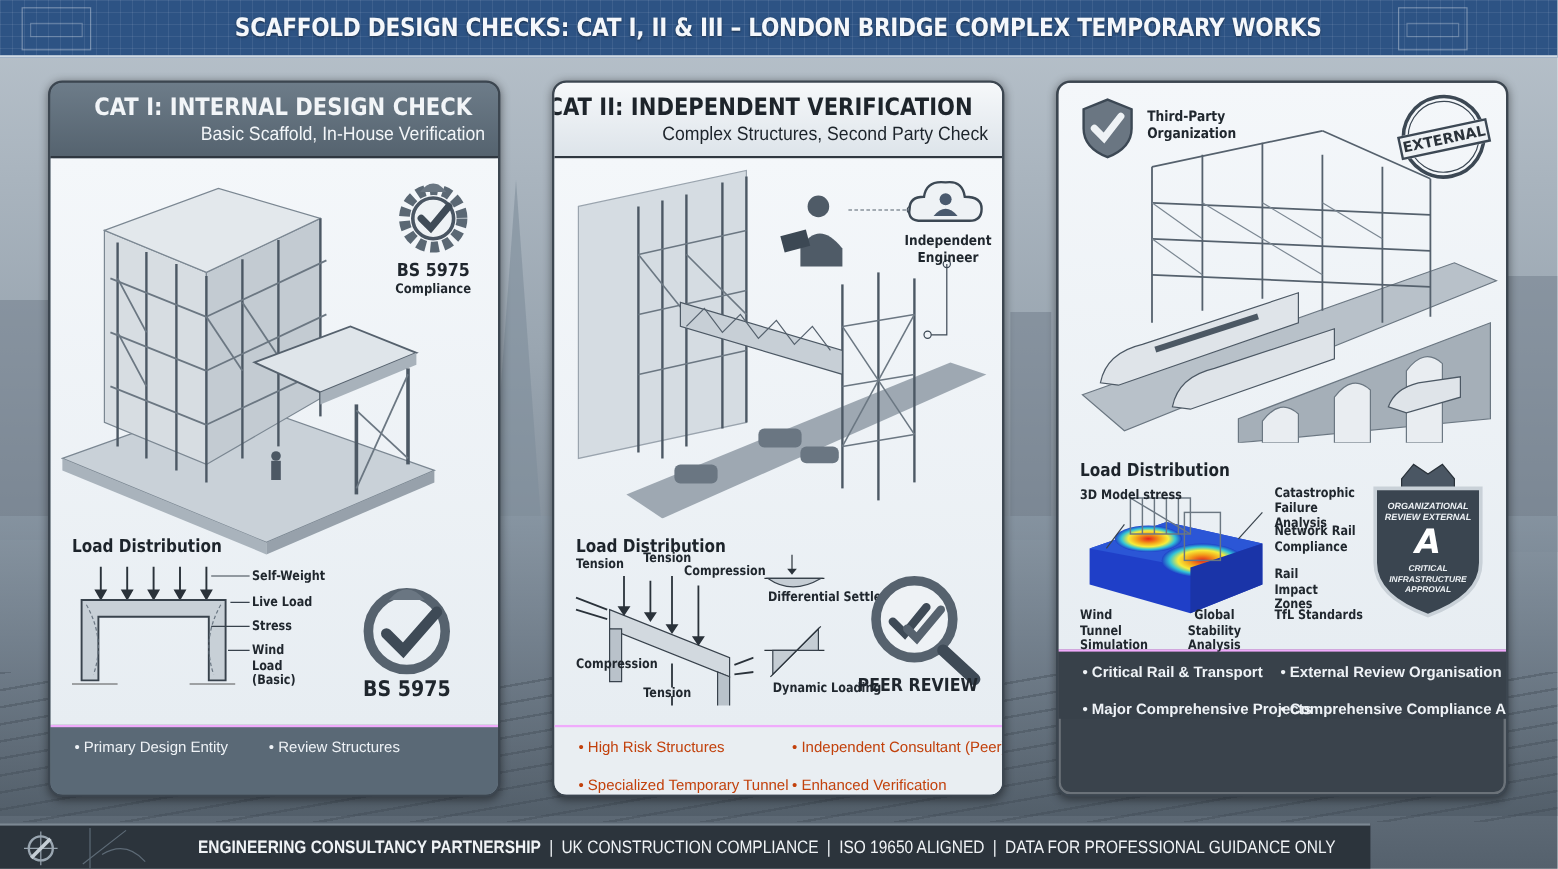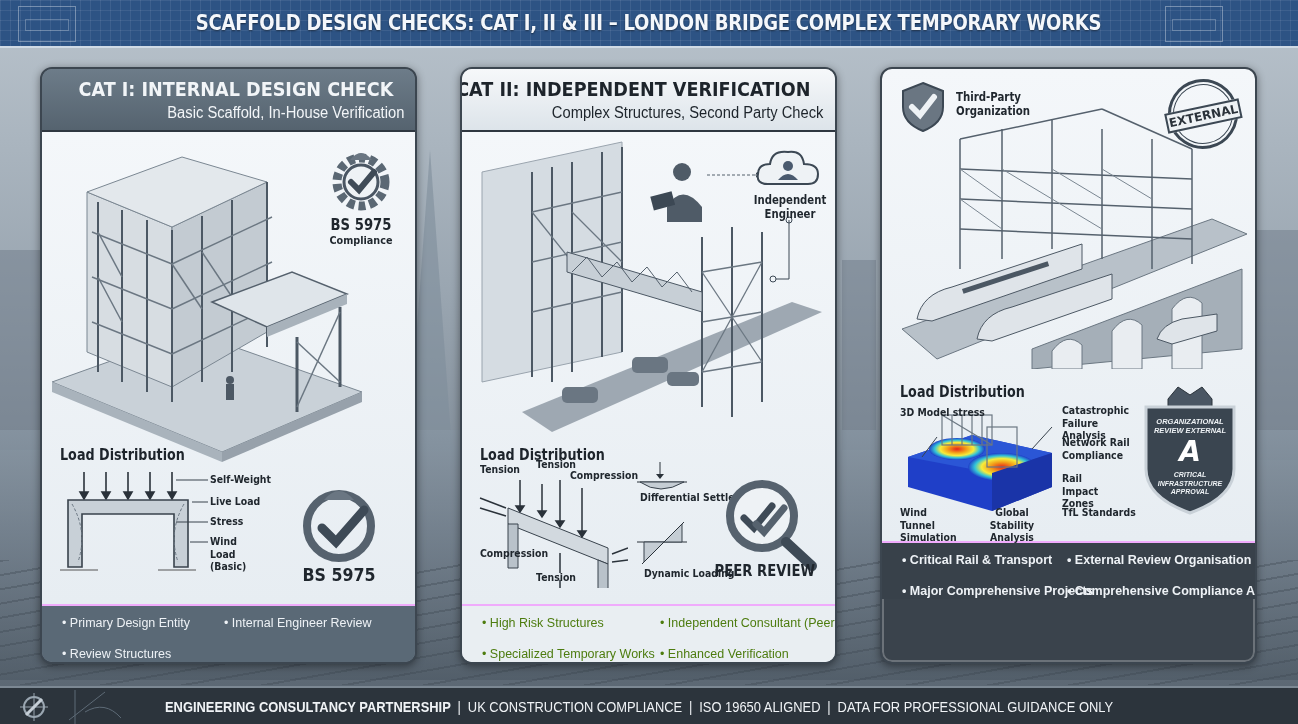--- a/index.html
+++ b/index.html
@@ -50,34 +50,34 @@
   .panel .pf { height: 58px; border-top: 2px solid #f0abfc; padding: 10px 14px 0 20px;
     display: grid; grid-template-columns: 162px 1fr; row-gap: 16px; }
   .panel .pf span { font-size: 12.5px; white-space: nowrap; }
   .panel .pf span::before { content: "• "; }
 
   #p1 { left: 40px; background: #5c6b78; }
   #p1 .ph { background: linear-gradient(180deg, #6d7c89, #55636f); color: #f2f5f8; }
   #p1 .pf { background: #5a6976; color: #eef2f6; }
   #p2 { left: 460px; background: #e5eaef; }
   #p2 .ph { background: linear-gradient(180deg, #f6f8fa, #dde4ea); color: #1d242b; padding-left: 28px; }
-  #p2 .pf { background: #e9eef2; color: #4d7c0f; }
+  #p2 .pf { background: #e9eef2; color: #c2410c; }
   #p3 { left: 880px; background: #3a434c; }
   #p3 .ph { background: linear-gradient(180deg, #4b5660, #353e47); color: #f2f5f8; }
   #p3 .pf { background: #38414a; color: #eef2f6; }
 
   .lbl { position: absolute; font-weight: bold; font-size: 11px; color: #20272e; line-height: 1.15;
     font-family: "DejaVu Sans", sans-serif; transform-origin: left top; transform: scaleX(.85); white-space: nowrap; }
   .ld-title { position: absolute; font-weight: bold; font-size: 15px; color: #1d242b;
     font-family: "DejaVu Sans", sans-serif; transform: scaleX(.85); transform-origin: left top; }
   .badge-text { position: absolute; font-weight: bold; color: #1f262d; text-align: center;
     font-family: "DejaVu Sans", sans-serif; white-space: nowrap; transform: scaleX(.88); }
 
   
-  .footer { position: absolute; left: 0; top: 686px; width: 1298px; height: 38px;
+  .footer { position: absolute; left: 0; top: 686px; width: 1142px; height: 38px;
     background: #2c343c; border-top: 2px solid #7c8893;
     display: flex; align-items: center; padding-left: 27px; }
   .footer .ftxt { position: absolute; left: 165px; top: 10px; color: #f0f3f6; font-size: 15px;
     white-space: nowrap; transform: scaleX(.86); transform-origin: left top; }
   .footer .ftxt b { font-weight: bold; }
   .footer .sep { margin: 0 8px; }
 </style>
 </head>
 <body>
 
@@ -189,21 +189,20 @@
 
     <svg width="90" height="80" style="position:absolute;left:252px;top:350px">
       <circle cx="45" cy="44" r="32" fill="none" stroke="#56626e" stroke-width="8"></circle>
       <path d="M28 46 L42 60 L70 28" stroke="#3e4a56" stroke-width="9" fill="none" stroke-linecap="round"></path>
       <path d="M30 18 Q45 0 60 18 Z" fill="#6a7682"></path>
     </svg>
     <div class="badge-text" style="left:252px;top:432px;width:90px;font-size:18px;">BS 5975</div>
   </div>
   <div class="pf">
     <span>Primary Design Entity</span>
-    <span>Internal Engineer Review</span>
     <span>Review Structures</span>
   </div>
 </section>
 
 <section class="panel" id="p2">
   <div class="ph">
     <div class="t">CAT II: INDEPENDENT VERIFICATION</div>
     <div class="s">Complex Structures, Second Party Check</div>
   </div>
   <div class="pb">
@@ -304,21 +303,21 @@
       <circle cx="46" cy="44" r="32" fill="#eef2f5" stroke="#56626e" stroke-width="8"></circle>
       <path d="M28 46 L38 56 L56 34" stroke="#3e4a56" stroke-width="7" fill="none" stroke-linecap="round"></path>
       <path d="M40 52 L48 60 L68 36" stroke="#56626e" stroke-width="7" fill="none" stroke-linecap="round"></path>
       <line x1="70" y1="70" x2="96" y2="94" stroke="#3e4a56" stroke-width="10" stroke-linecap="round"></line>
     </svg>
     <div class="badge-text" style="left:246px;top:430px;width:110px;font-size:15px;">PEER REVIEW</div>
   </div>
   <div class="pf" style="grid-template-columns:178px 1fr;">
     <span>High Risk Structures</span>
     <span>Independent Consultant (Peer)</span>
-    <span>Specialized Temporary Works</span>
+    <span>Specialized Temporary Tunnel</span>
     <span>Enhanced Verification</span>
   </div>
 </section>
 
 <section class="panel" id="p3">
   <div class="pb">
     <svg width="373" height="300" style="position:absolute;left:0;top:0">
       <polygon points="20,260 330,150 365,165 55,290" fill="#b8c1c9" stroke="#6b7782"></polygon>
       <polygon points="150,280 360,200 360,280 150,300" fill="#a5afb8" stroke="#6b7782"></polygon>
       <g fill="#e9edf1" stroke="#6b7782">

